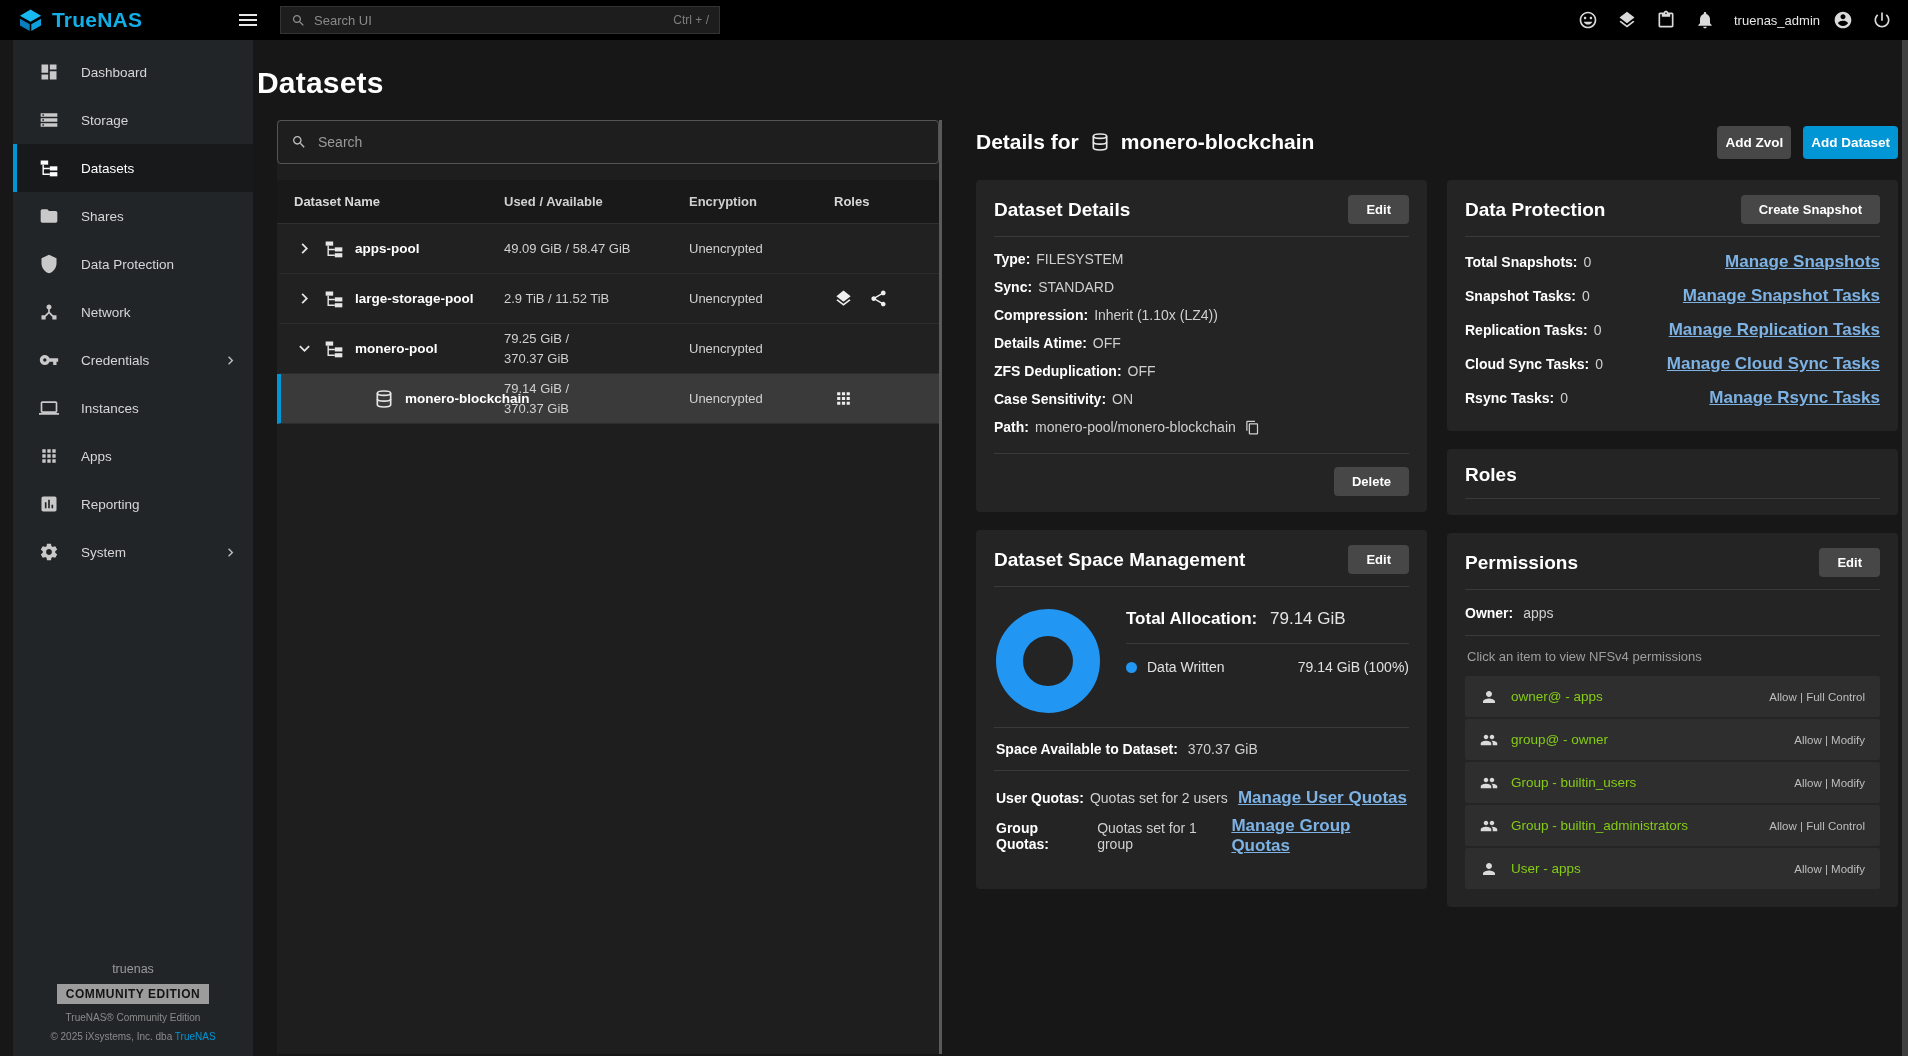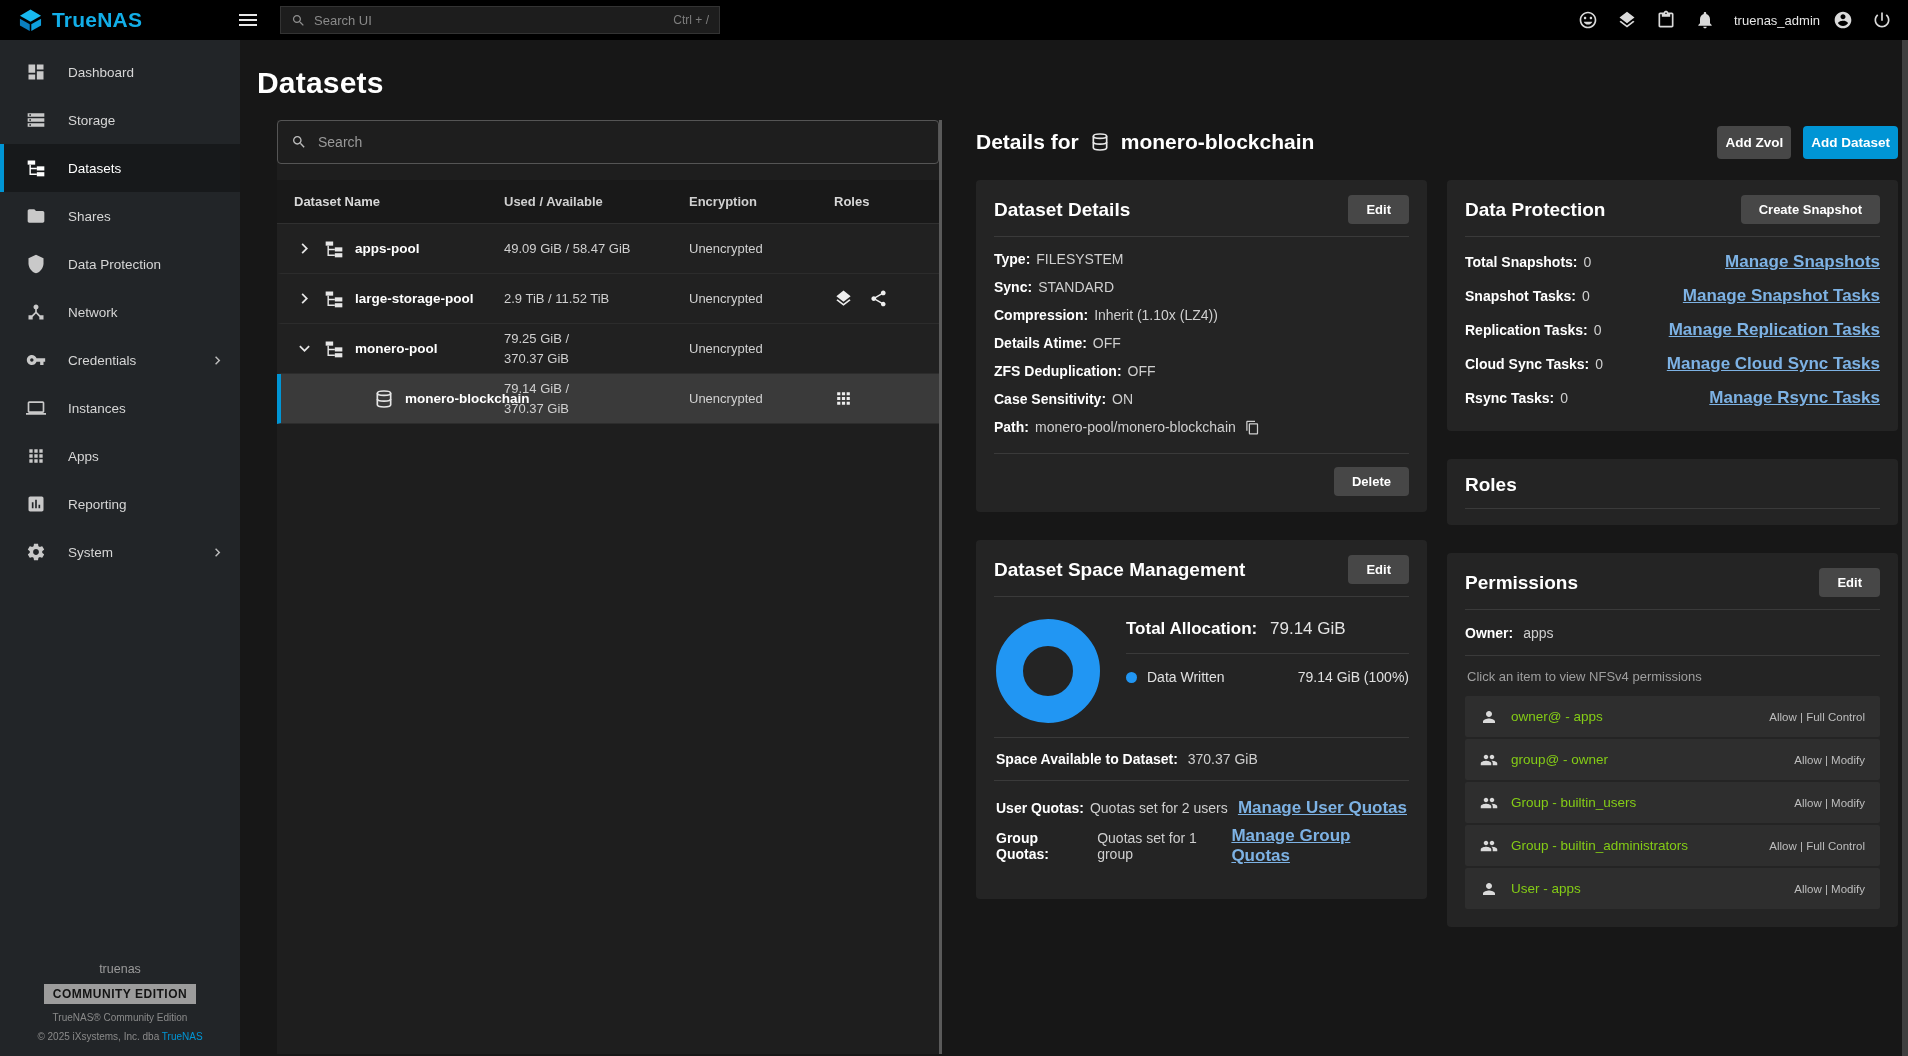--- a/index.html
+++ b/index.html
@@ -20,21 +20,21 @@
     height:28px;width:440px;padding:0 10px;gap:8px}
   .topsearch .icon{width:15px;height:15px;color:#8f8f8f}
   .topsearch input{flex:1;background:transparent;border:none;outline:none;color:#ddd;font-size:13px;font-family:inherit}
   .topsearch input::placeholder{color:#8a8a8a}
   .tophint{color:#7d7d7d;font-size:12px}
   .topbar-right{margin-left:auto;display:flex;align-items:center;gap:19px;padding-right:16px}
   .topbar-right .icon{width:20px;height:20px;color:#dadada;cursor:pointer}
   .username{font-size:13px;color:#e6e6e6;margin-right:-6px}
 
   
-  .sidebar{position:fixed;top:40px;left:0;bottom:0;width:240px;background:#222528;display:flex;flex-direction:column;z-index:10}
+  .sidebar{position:fixed;top:40px;left:13px;bottom:0;width:240px;background:#222528;display:flex;flex-direction:column;z-index:10}
   .nav{padding-top:8px}
   .nav-item{display:flex;align-items:center;height:48px;padding:0 14px 0 22px;cursor:pointer;
     color:#d6d6d6;border-left:4px solid transparent}
   .nav-item .nav-icon{width:20px;height:20px;margin-right:22px;color:#c9c9c9}
   .nav-label{font-size:13.5px}
   .nav-chevron{margin-left:auto;width:17px;height:17px;color:#bdbdbd}
   .nav-item.active{background:#17191b;border-left-color:var(--accent,#0095d5)}
   .nav-item.active .nav-icon,.nav-item.active .nav-label{color:#fff}
   .sidebar-footer{margin-top:auto;text-align:center;padding-bottom:14px;display:flex;flex-direction:column;gap:8px;align-items:center}
   .hostname{color:#9a9a9a;font-size:12.5px}
@@ -78,21 +78,21 @@
   .details-header{display:flex;align-items:center;height:44px;margin-bottom:16px}
   .details-title{font-size:21px;font-weight:700;color:#fff;display:flex;align-items:center;gap:11px}
   .details-title .dbicon{width:20px;height:20px;color:#e8e8e8}
   .header-buttons{margin-left:auto;display:flex;gap:12px}
   .btn{background:#474747;color:#fff;border:none;border-radius:4px;padding:9px 8px;font-size:13.5px;font-weight:600}
   .btn.primary{background:var(--accent,#0095d5)}
   .btn.small{padding:7px 18px;font-size:13px}
   .link{color:var(--link,#7db2e4);text-decoration:underline;font-size:17px;font-weight:600}
 
   .cards{display:flex;gap:20px;align-items:flex-start}
-  .col{display:flex;flex-direction:column;gap:28px;flex:1;min-width:0}
+  .col{display:flex;flex-direction:column;gap:18px;flex:1;min-width:0}
   .card{background:#242424;border-radius:4px;padding:15px 18px 16px}
   .card-header{display:flex;align-items:center;justify-content:space-between;padding-bottom:12px;border-bottom:1px solid #3a3a3a;min-height:34px}
   .card-title{font-size:19px;font-weight:700;color:#fff}
   .flabel{font-weight:700;color:#fff}
   .fvalue{color:#cfcfcf;margin-left:6px}
 
   .fields{padding-top:8px}
   .field-row{padding:6px 0;font-size:14px;display:flex;align-items:center}
   .copy-icon{width:15px;height:15px;color:#cfcfcf;margin-left:9px;cursor:pointer}
   .card-footer{border-top:1px solid #3a3a3a;margin-top:12px;padding-top:13px;display:flex;justify-content:flex-end}

